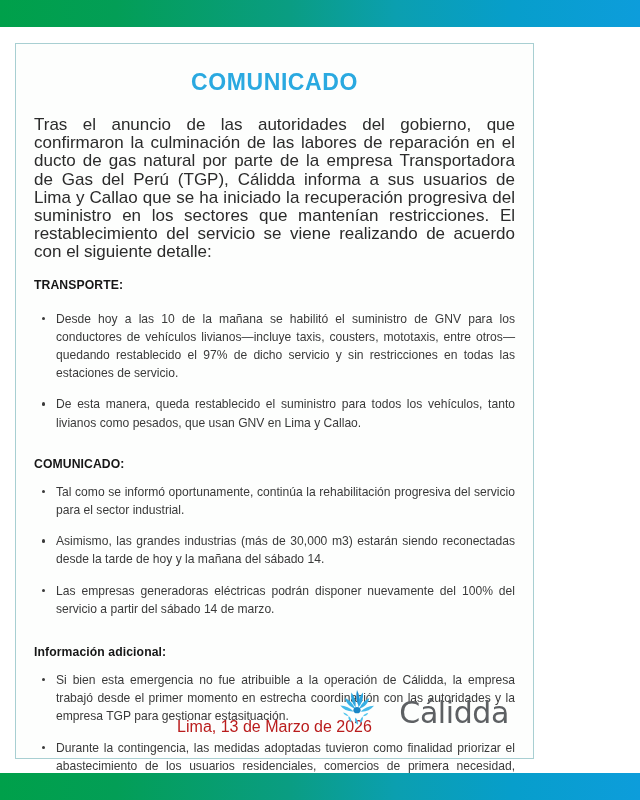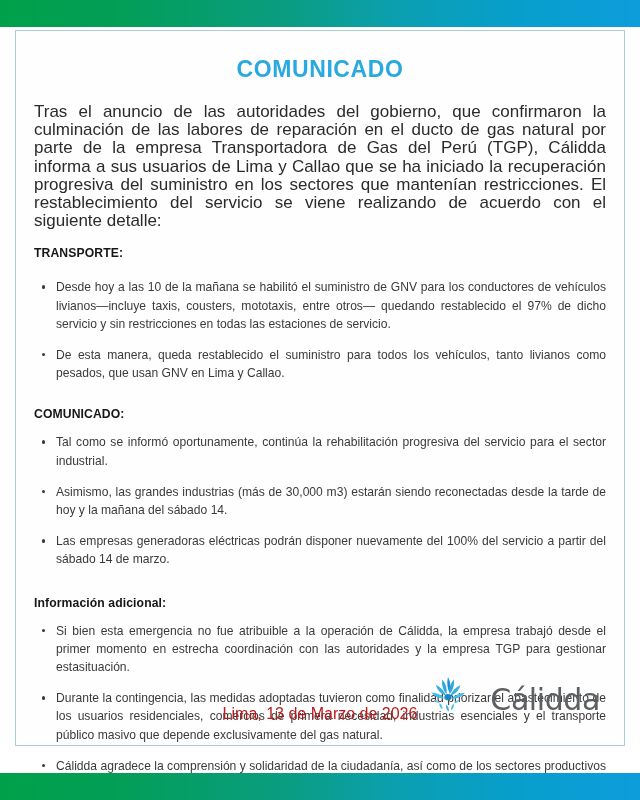--- a/index.html
+++ b/index.html
@@ -24,22 +24,22 @@
     height: 27px;
     background: linear-gradient(to right, #00a04a 0%, #039e56 18%, #0a9d82 45%, #0b9fb0 62%, #079ecb 80%, #0d9ddb 100%);
   }
   .bar-top { top: 0; }
   .bar-bottom { top: 773px; height: 27px; }
 
   
   .card {
     position: absolute;
     left: 15px;
-    top: 30px;
-    width: 610px;
+    top: 43px;
+    width: 519px;
     height: 716px;
     border: 1px solid #a8cfd2;
     background: #fdfefd;
     padding: 14px 18px 0 18px;
   }
 
   .title {
     text-align: center;
     color: #2aa9e0;
     font-size: 23px;

